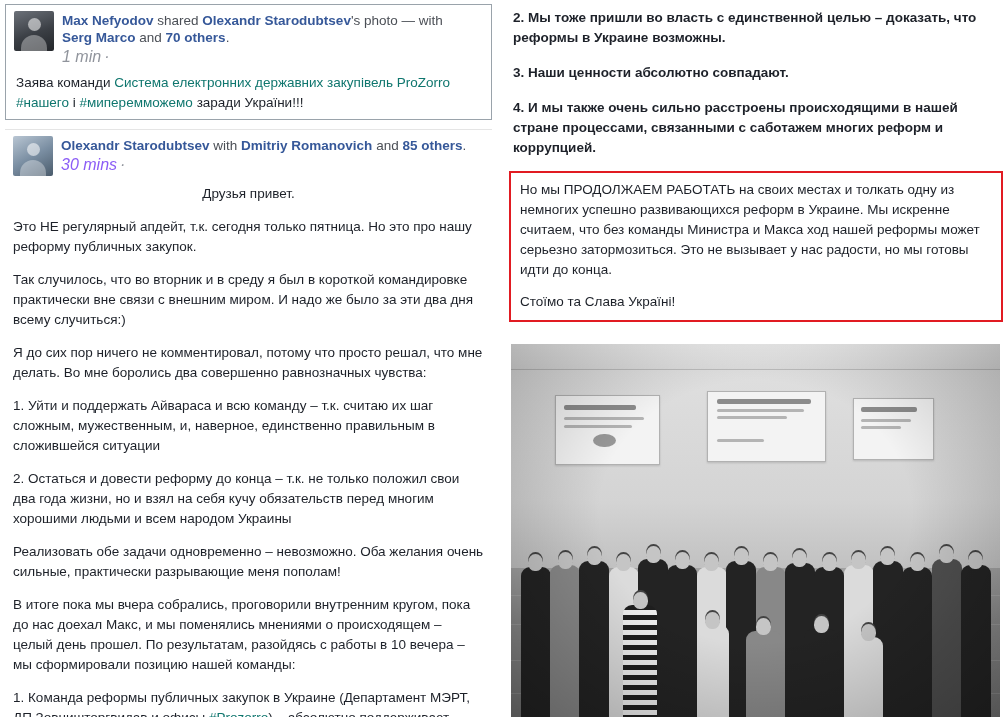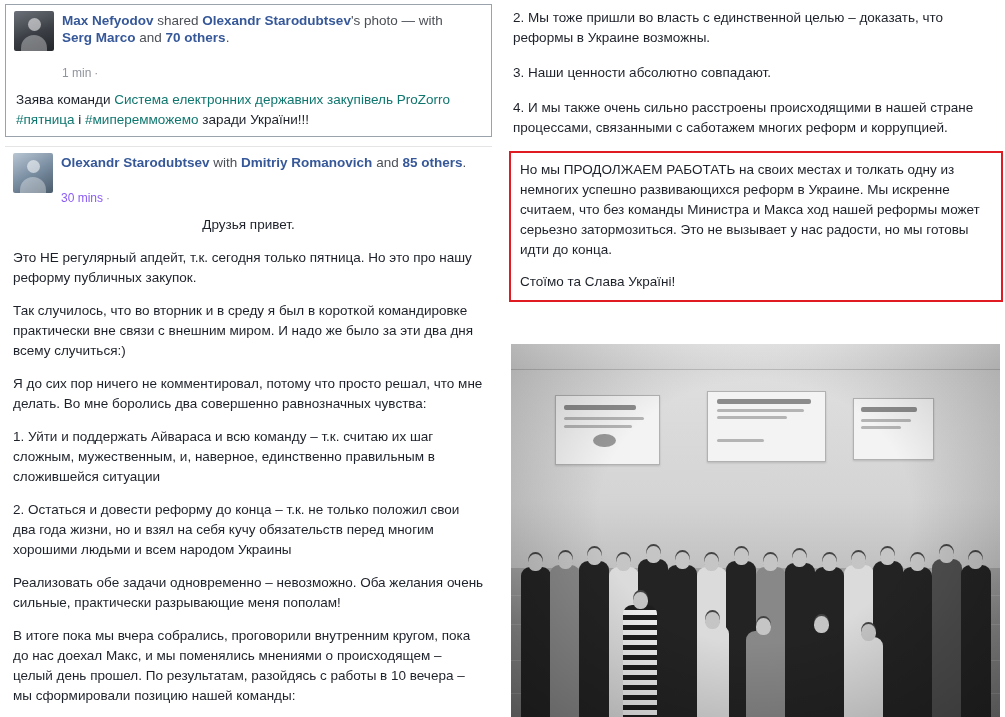--- a/index.html
+++ b/index.html
@@ -91,22 +91,23 @@
   }
   .link {
     color: #0f766e;
     text-decoration: none;
   }
   .muted {
     color: #4b4f56;
   }
   .meta {
     color: #90949c;
-    font-size: 12px;
-    margin-top: 19px;
+    font-size: 16px;
+    margin-top: 2px;
+    font-style: italic;
   }
   .meta .dot {
     padding: 0 3px;
   }
 
   
   .post-one {
     border: 1px solid #9aa3ab;
     margin: 4px 5px 0 5px;
     padding-bottom: 6px;
@@ -131,20 +132,21 @@
   .post-two .para:first-of-type {
     margin-top: 4px;
     text-align: center;
   }
 
   
   .right-para {
     padding: 0 6px 0 8px;
     margin: 15px 0 13px 0;
     line-height: 20px;
+    font-weight: bold;
   }
   .right-para.first {
     margin-top: 8px;
   }
   .highlight-box {
     border: 2px solid #e11b22;
     margin: 4px 2px 0 4px;
     padding: 7px 9px 8px 9px;
   }
   .highlight-box p {
@@ -274,21 +276,21 @@
           <div>
             <a class="name" href="#">Serg Marco</a><span class="muted">&nbsp;</span><span class="muted">and</span><span class="muted">&nbsp;</span><a class="name" href="#">70 others</a><span class="muted">.</span>
           </div>
           <div class="meta">
             <a class="link" href="#" style="color:#90949c">1 min</a><span class="dot">·</span>
           </div>
         </div>
       </div>
       <div class="body-text">
         <span>Заява команди </span><a class="link" href="#">Система електронних державних закупівель ProZorro</a><br>
-        <a class="link" href="#">#пятница</a><span> і </span><a class="link" href="#">#миперемможемо</a><span> заради України!!!</span>
+        <a class="link" href="#">#нашего</a><span> і </span><a class="link" href="#">#миперемможемо</a><span> заради України!!!</span>
       </div>
     </div>
 
     <div class="post-two">
       <div class="post-header">
         <div class="avatar photo2">
           <div class="head"></div>
           <div class="body"></div>
         </div>
         <div class="hdr-text">

